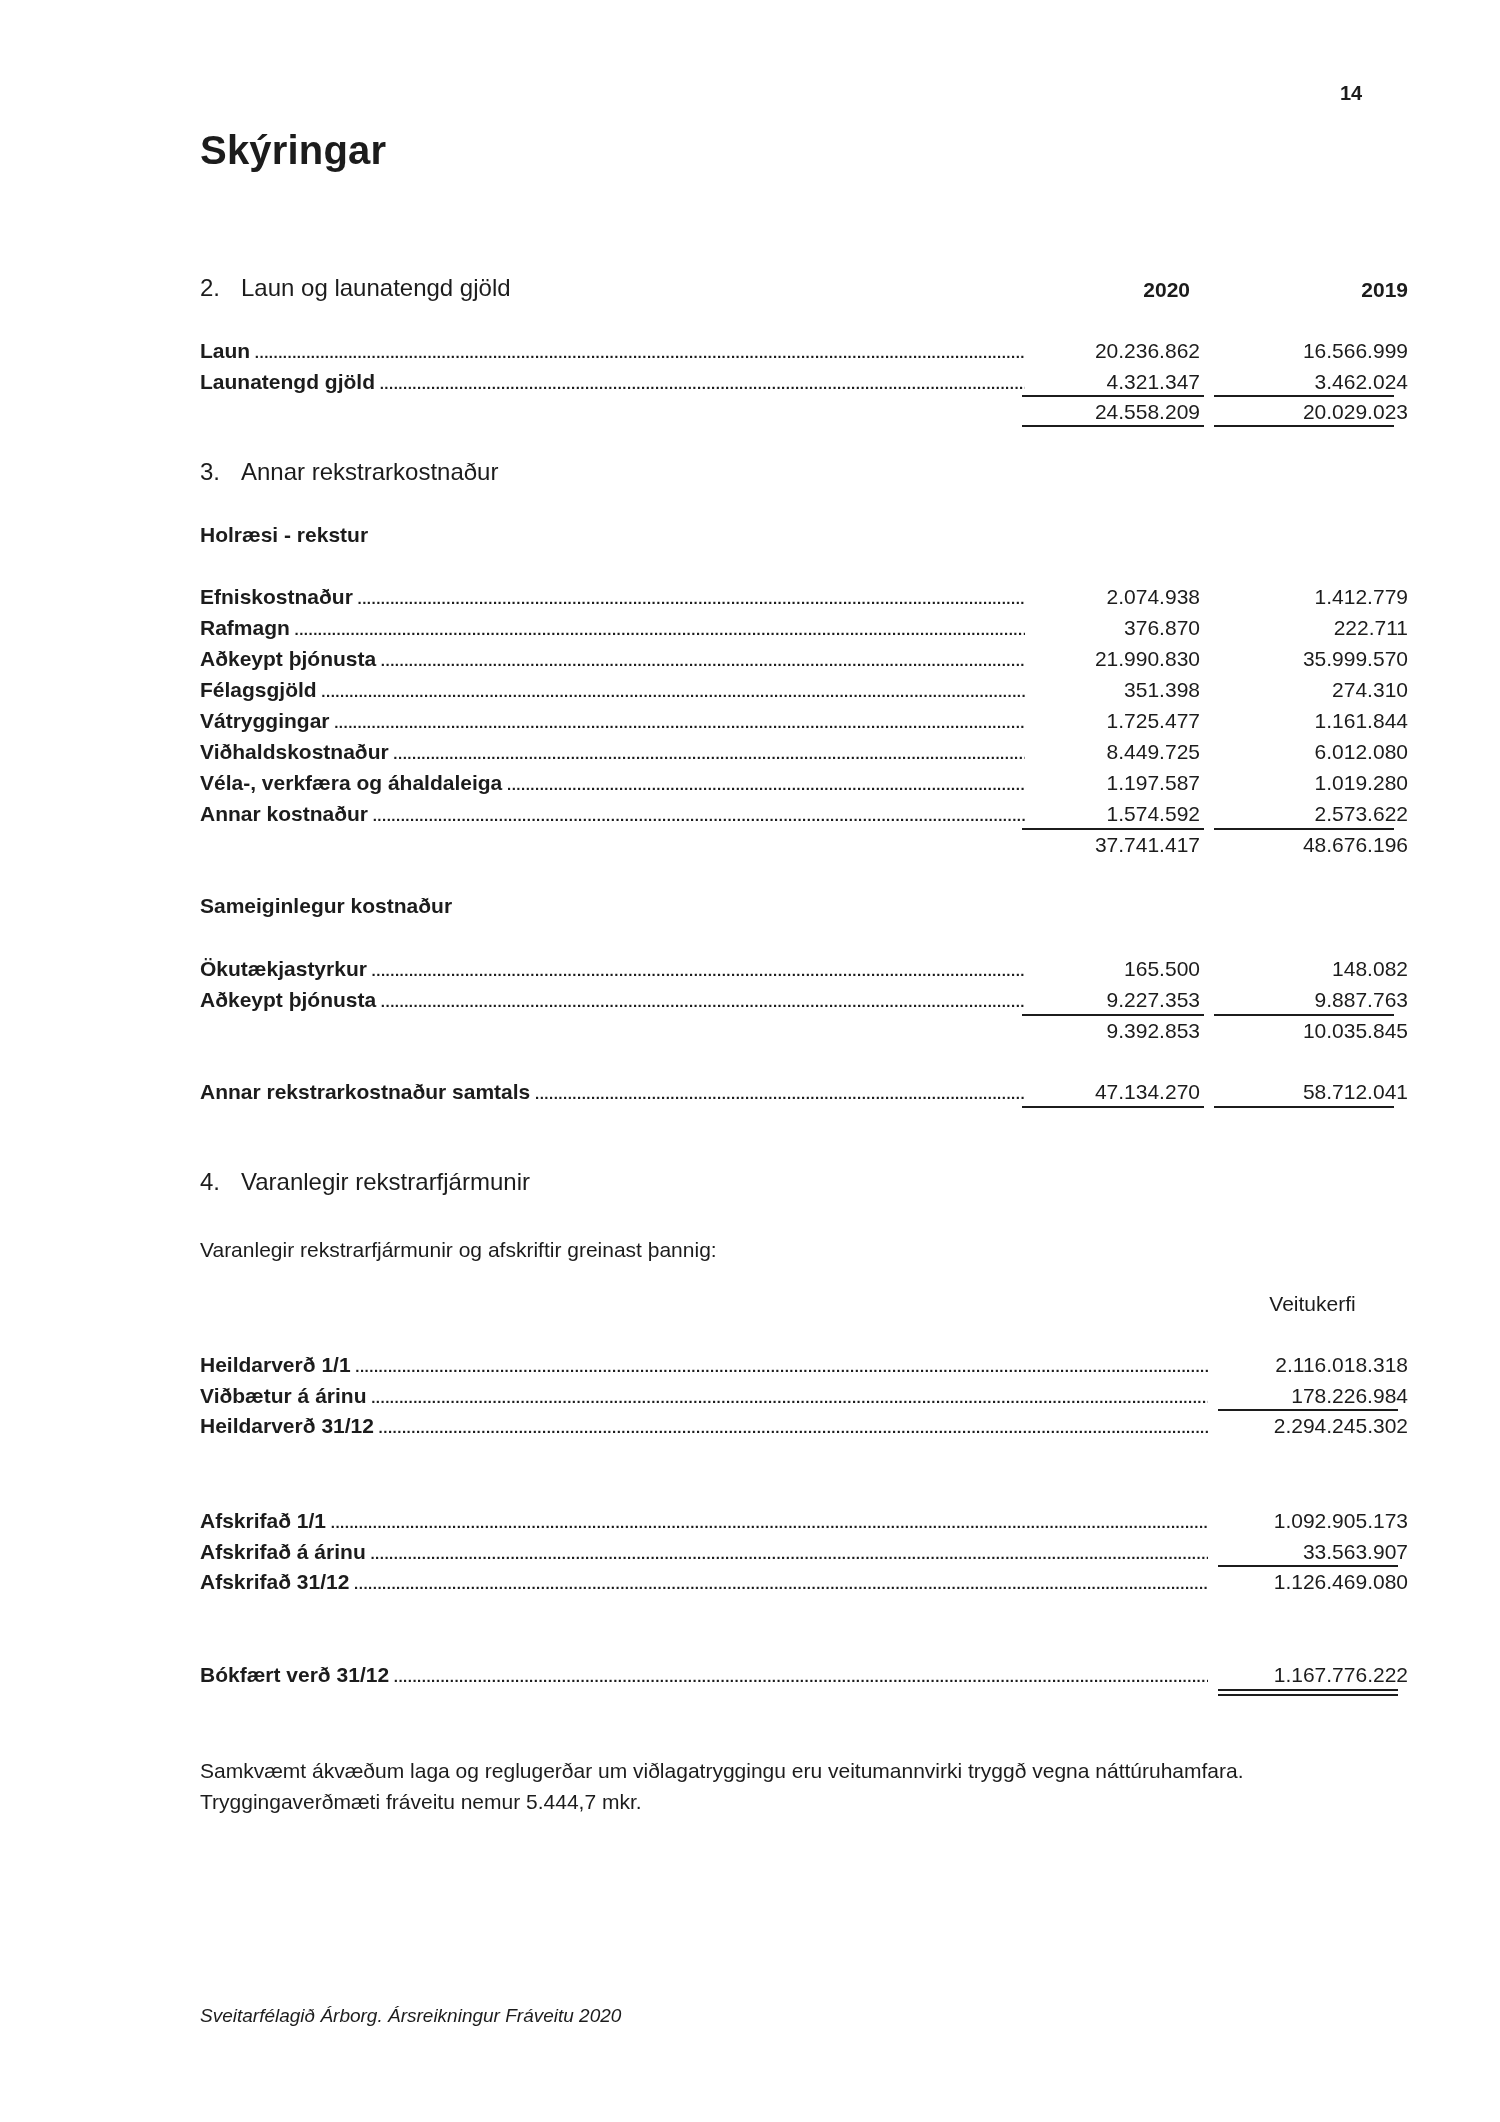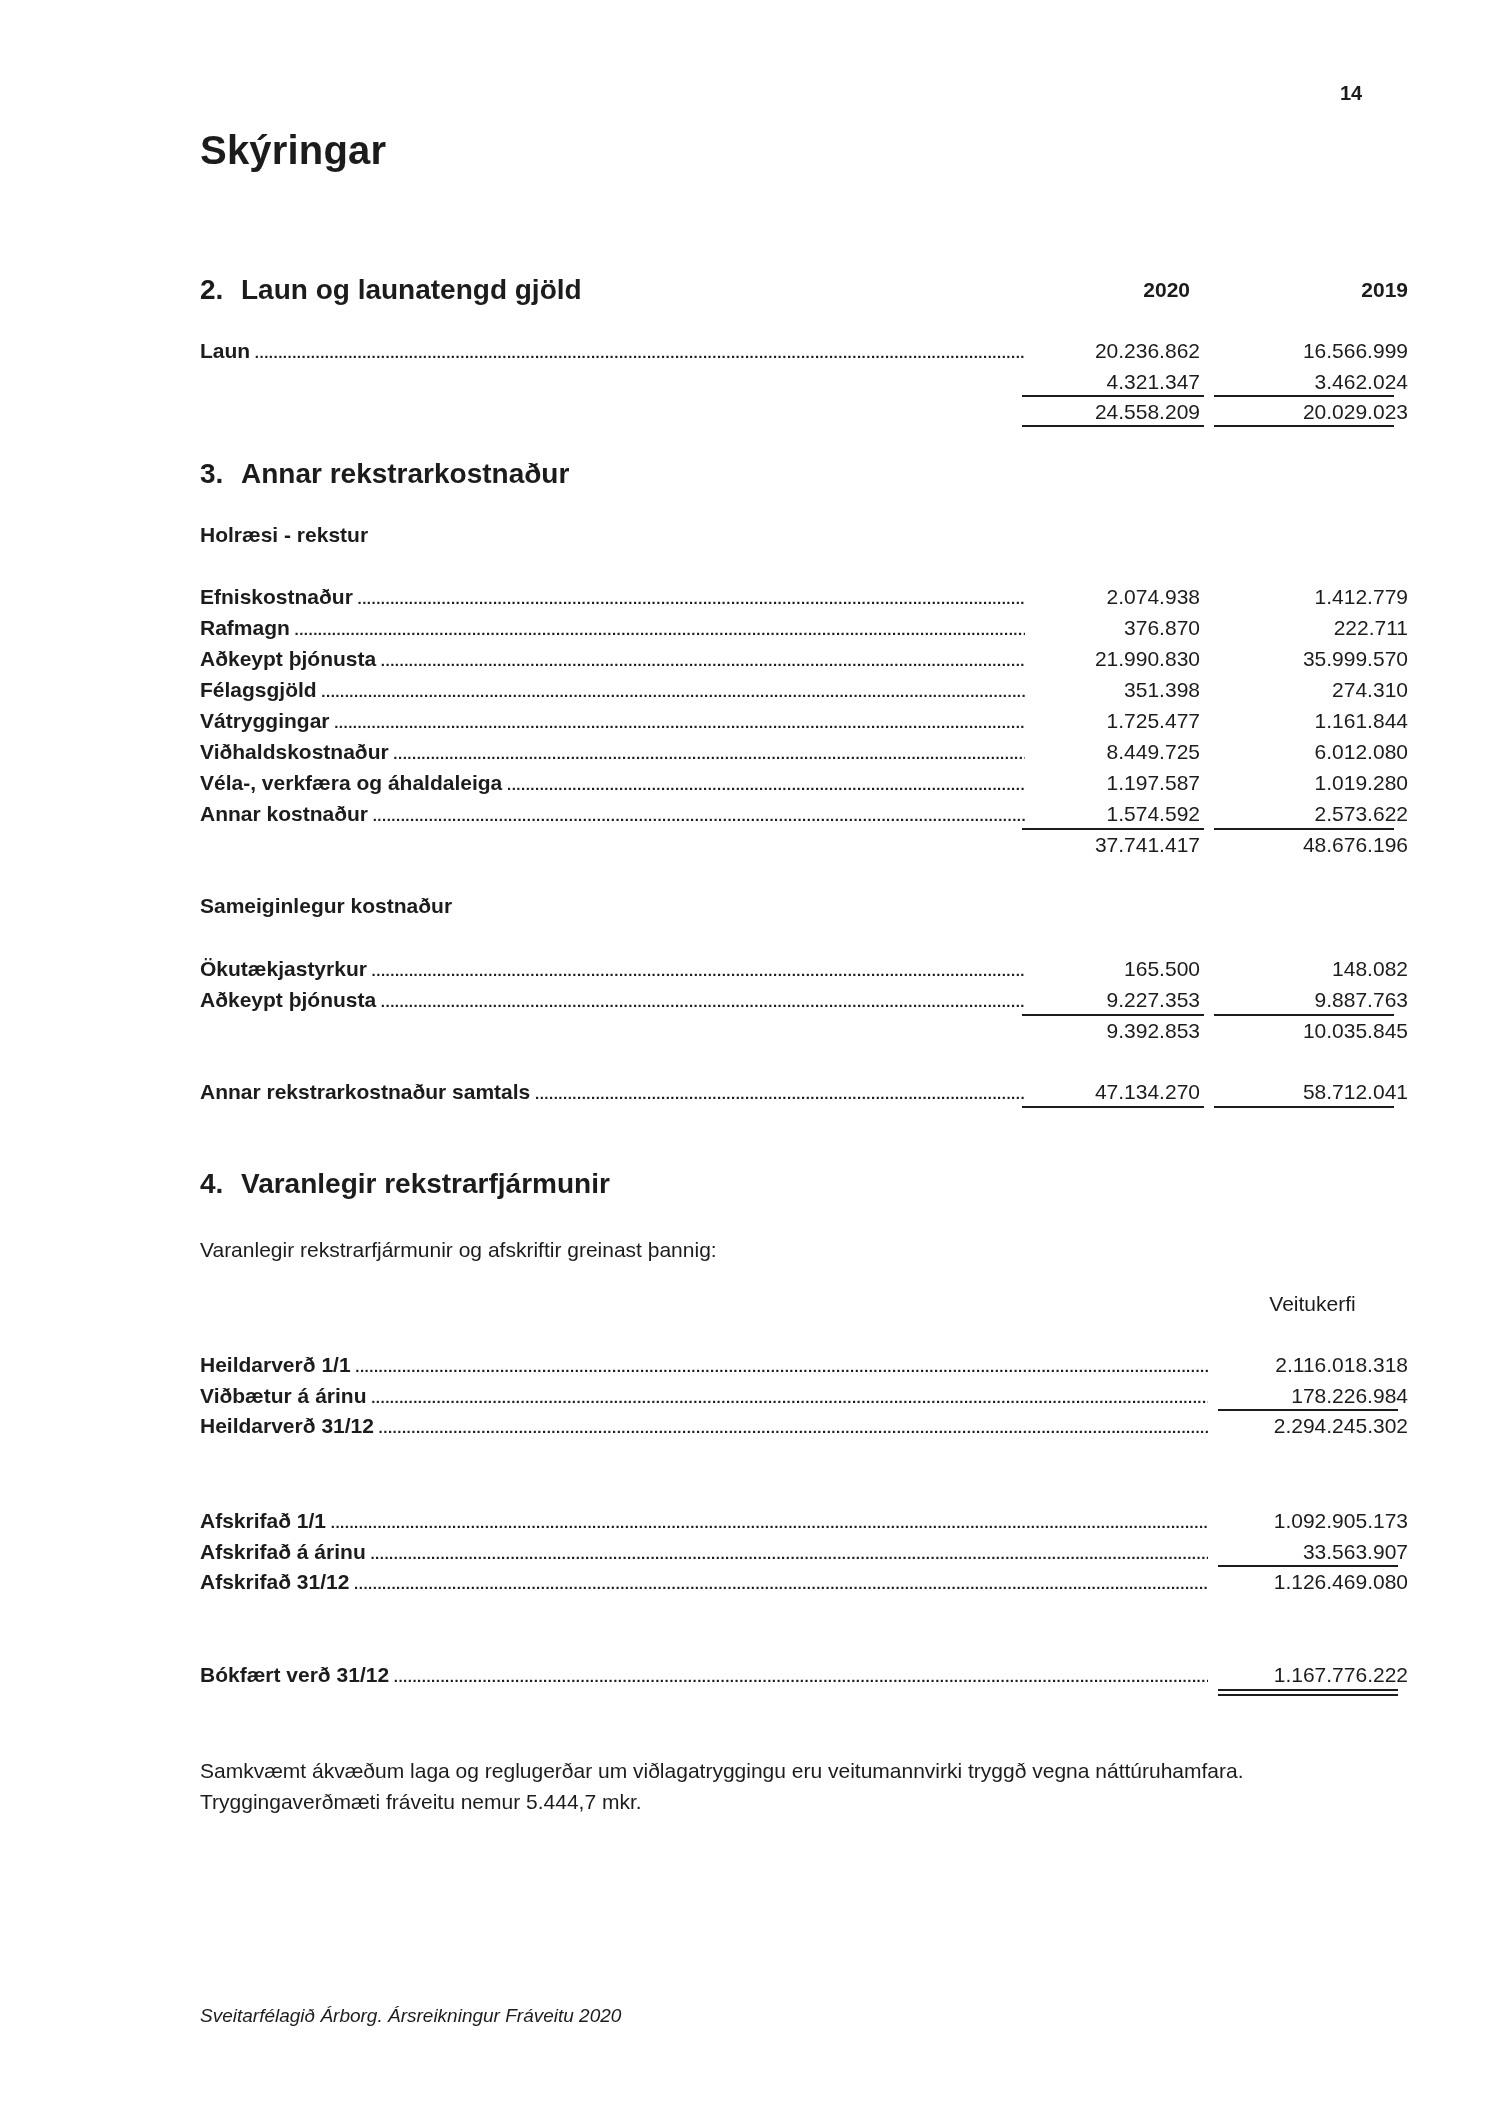--- a/index.html
+++ b/index.html
@@ -3,21 +3,21 @@
 <meta charset="utf-8">
 <style>
   html, body { margin: 0; padding: 0; background: #ffffff; }
   body {
     width: 1500px; height: 2122px; position: relative; overflow: hidden;
     font-family: "Liberation Sans", sans-serif; color: #1c1c1c;
   }
   .abs { position: absolute; }
   .page-num { left: 1340px; top: 82px; font-size: 20px; font-weight: bold; }
   .title { left: 200px; top: 128px; font-size: 40px; font-weight: bold; letter-spacing: 0.2px; }
-  .sec-head { left: 200px; font-size: 28px; font-weight: bold; }
+  .sec-head { left: 200px; font-size: 24px; font-weight: normal; }
   .sec-head .num { display: inline-block; width: 41px; }
   .subhead { left: 200px; font-size: 21px; font-weight: bold; }
   .colhead { font-size: 21px; font-weight: bold; text-align: right; width: 160px; }
   .row { left: 200px; width: 1210px; height: 30px; font-size: 21px; }
   .row .label {
     position: absolute; left: 0; top: 0; width: 825px; overflow: hidden; white-space: nowrap; font-weight: bold;
   }
   .row .label.wide { width: 1008px; }
   .row .label::after {
     content: " ..............................................................................................................................................................................................................................................................................................";
@@ -41,20 +41,21 @@
 </div>
 <div class="abs colhead" style="left:1030px; top:278px; width:160px;">2020</div>
 <div class="abs colhead" style="left:1250px; top:278px; width:158px;">2019</div>
 
 <div class="abs row" style="top:339px;">
   <span class="label">Laun</span>
   <span class="v1">20.236.862</span>
   <span class="v2">16.566.999</span>
 </div>
 <div class="abs row" style="top:370px;">
+  <span class="label">Launatengd gjöld</span>
   <span class="v1">4.321.347</span>
   <span class="v2">3.462.024</span>
 </div>
 <div class="abs uline" style="left:1022px; top:395px; width:182px;"></div>
 <div class="abs uline" style="left:1214px; top:395px; width:180px;"></div>
 <div class="abs row" style="top:400px;">
   <span class="v1">24.558.209</span>
   <span class="v2">20.029.023</span>
 </div>
 <div class="abs uline" style="left:1022px; top:425px; width:182px;"></div>

